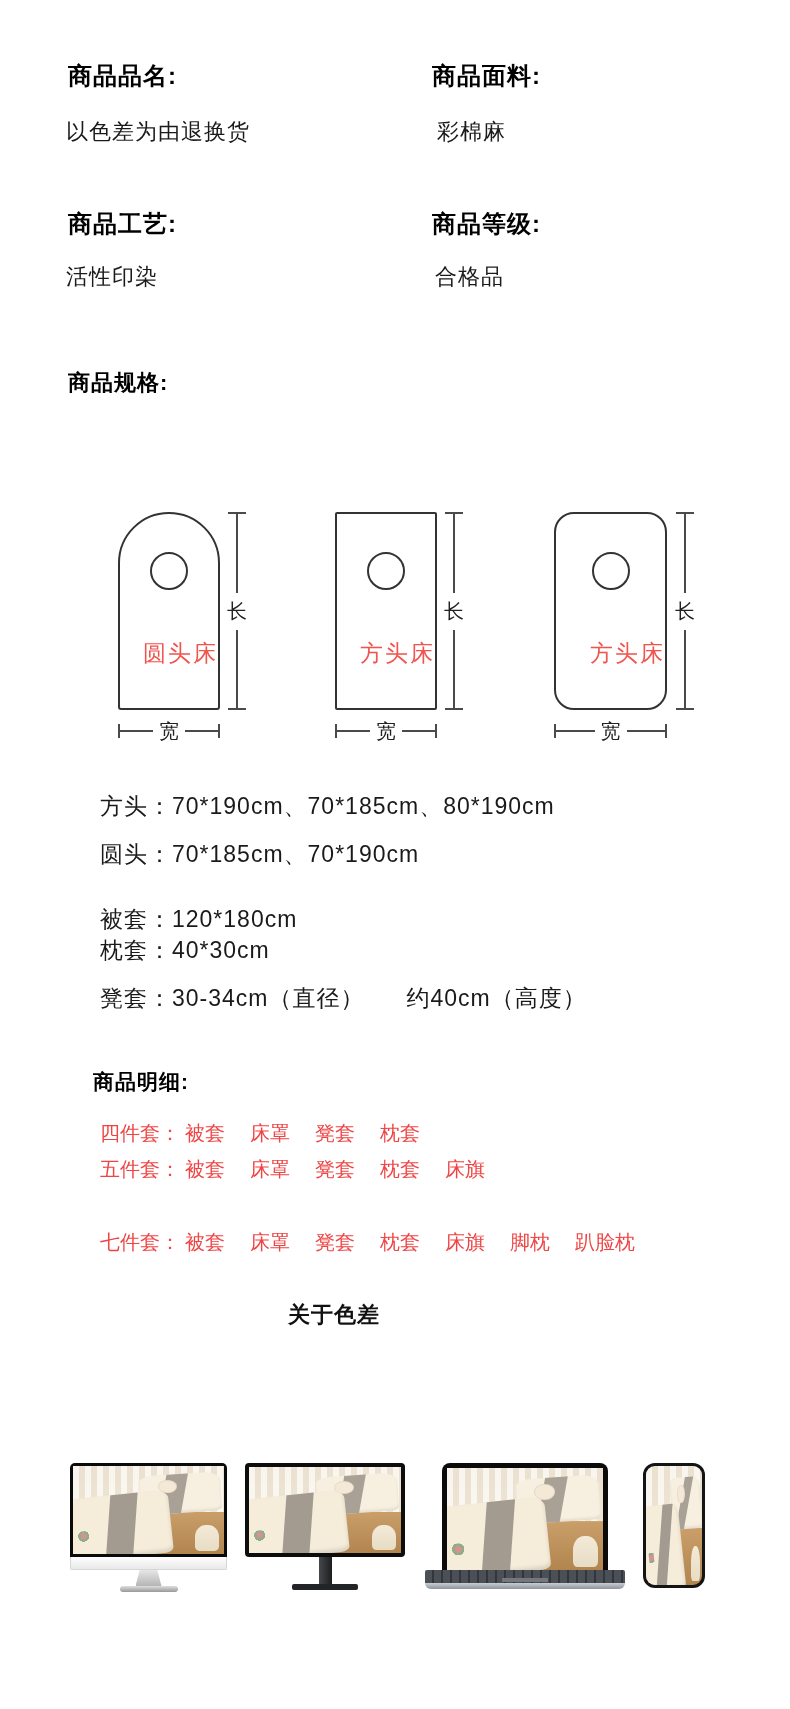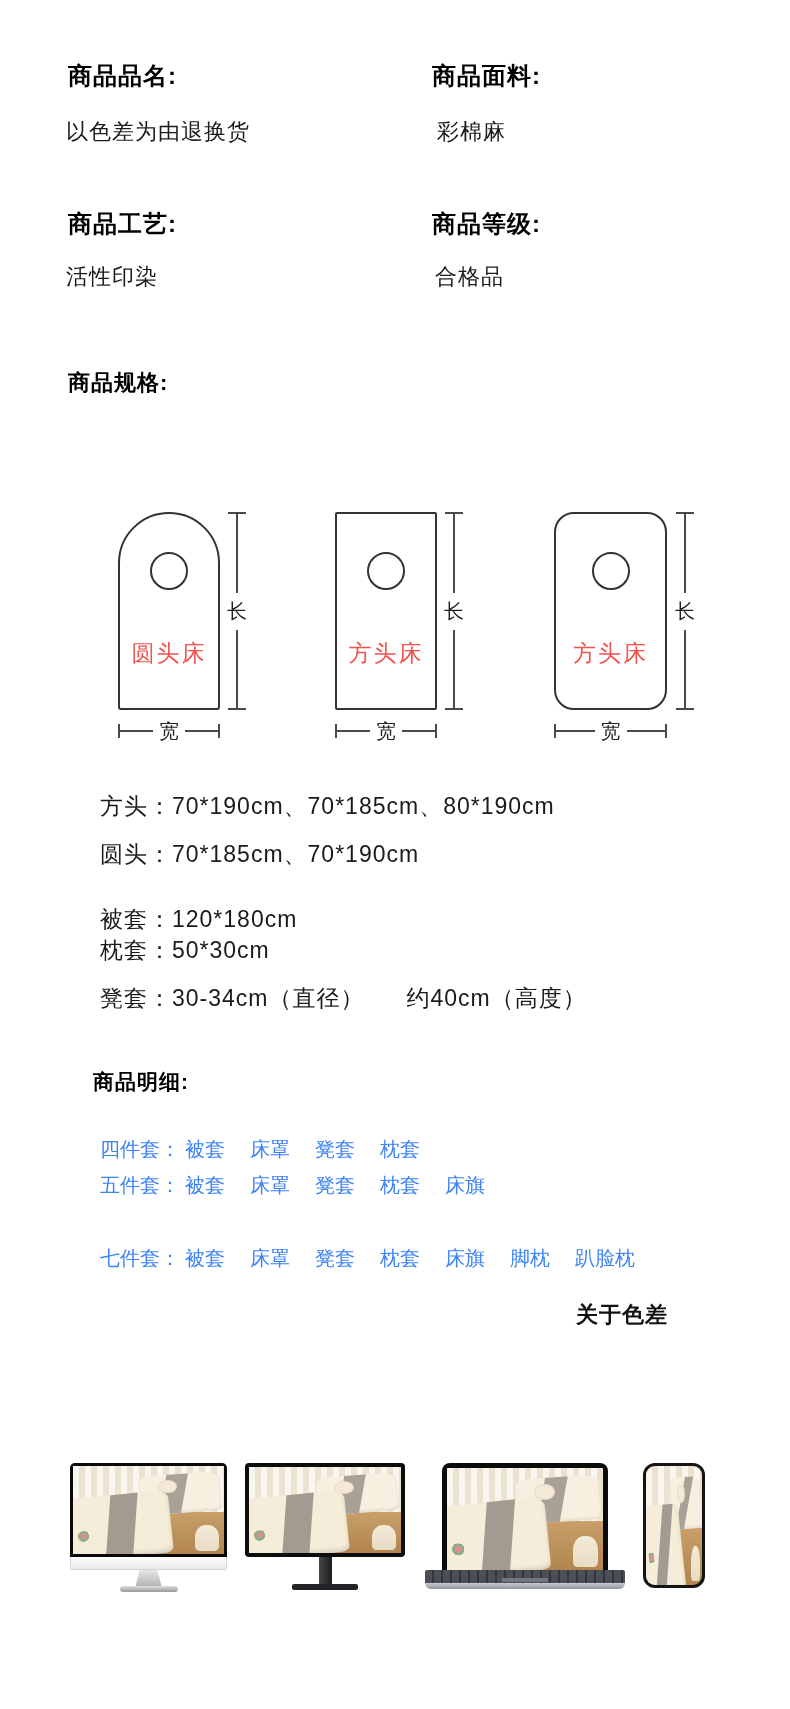--- a/index.html
+++ b/index.html
@@ -13,42 +13,42 @@
   .section-title { font-size:22px; font-weight:700; color:#000; letter-spacing:1px; }
 
   
   .diagrams { position:absolute; left:0; top:512px; width:790px; height:245px; }
   .bed { position:absolute; top:0; height:198px; border:2px solid #333; background:#fff; }
   .bed--round { border-radius:51px 51px 3px 3px; }
   .bed--square { border-radius:2px; }
   .bed--rrect { border-radius:20px; }
   .hole { position:absolute; left:50%; top:38px; width:38px; height:38px; margin-left:-19px;
           border:2px solid #333; border-radius:50%; background:#fff; }
-  .bed-label { position:absolute; left:0; right:0; top:124px; text-align:center;
+  .bed-label { position:absolute; left:0; right:0; top:124px; text-align:right;
                font-size:23px; letter-spacing:2px; font-weight:500; }
   .dimv { position:absolute; top:0; width:22px; height:198px; display:flex; flex-direction:column; align-items:center; }
   .dimv .cap { width:18px; height:2px; background:#4a4a4a; }
   .dimv .line { width:1.5px; flex:1; background:#4a4a4a; }
   .dimv .dim-label { font-size:20px; color:#222; padding:5px 0; }
   .dimh { position:absolute; top:208px; height:22px; display:flex; align-items:center; }
   .dimh .cap { width:2px; height:14px; background:#4a4a4a; }
   .dimh .line { height:1.5px; flex:1; background:#4a4a4a; }
   .dimh .dim-label { font-size:20px; color:#222; padding:0 6px; }
 
   
   .size-line { position:absolute; left:100px; font-size:23px; color:#1a1a1a; letter-spacing:1px; white-space:nowrap; }
   .size-line .v2 { margin-left:42px; }
 
   
-  .detail-row { position:absolute; left:100px; font-size:20px; color:#3b82f6; white-space:nowrap;margin-top:16px; }
+  .detail-row { position:absolute; left:100px; font-size:20px; color:#ef4444; white-space:nowrap; }
   .detail-row .rname { display:inline-block; width:85px; }
   .detail-row .item { display:inline-block; width:65px; }
 
   
-  .note-title { position:absolute; left:0; width:668px; text-align:right; font-size:22px; font-weight:700; letter-spacing:1px; }
+  .note-title { position:absolute; left:0; width:668px; text-align:center; font-size:22px; font-weight:700; letter-spacing:1px; }
   .note-lines { position:absolute; left:0; width:790px; text-align:center; font-size:18px; color:#161616; line-height:30px; letter-spacing:0.5px; }
 
   
   .devices { position:absolute; left:0; top:1463px; width:790px; height:140px; }
   .scene { position:relative; width:100%; height:100%; overflow:hidden;
            background:linear-gradient(180deg,#f0e9dc 0%,#f6efe2 52%,#c99e68 52.5%,#b2854f 100%); }
   .scene .curtain { position:absolute; left:0; top:0; width:100%; height:52%;
            background:repeating-linear-gradient(90deg,rgba(255,255,255,.55) 0 6px,rgba(222,209,186,.35) 6px 12px); }
   .scene .bed-back { position:absolute; left:44%; top:9%; width:54%; height:44%; background:#f7efdf;
            border-radius:18% 22% 10% 10%; transform:rotate(-4deg); box-shadow:inset 0 -2px 3px rgba(0,0,0,.08); overflow:hidden; }
@@ -163,21 +163,21 @@
   <div class="size-line" style="top:791px;">
     <span>方头：</span><span>70*190cm、70*185cm、80*190cm</span>
   </div>
   <div class="size-line" style="top:839px;">
     <span>圆头：</span><span>70*185cm、70*190cm</span>
   </div>
   <div class="size-line" style="top:887px;margin-top:17px;">
     <span>被套：</span><span>120*180cm</span>
   </div>
   <div class="size-line" style="top:935px;">
-    <span>枕套：</span><span>50*30cm</span>
+    <span>枕套：</span><span>40*30cm</span>
   </div>
   <div class="size-line" style="top:983px;">
     <span>凳套：</span><span>30-34cm（直径）</span><span class="v2">约40cm（高度）</span>
   </div>
 
   <div class="abs section-title" style="left:93px; top:1068px; font-size:21px;">商品明细:</div>
 
   <div class="detail-row" style="top:1120px;">
     <span class="rname">四件套：</span><span class="item">被套</span><span class="item">床罩</span><span class="item">凳套</span><span class="item">枕套</span>
   </div>

